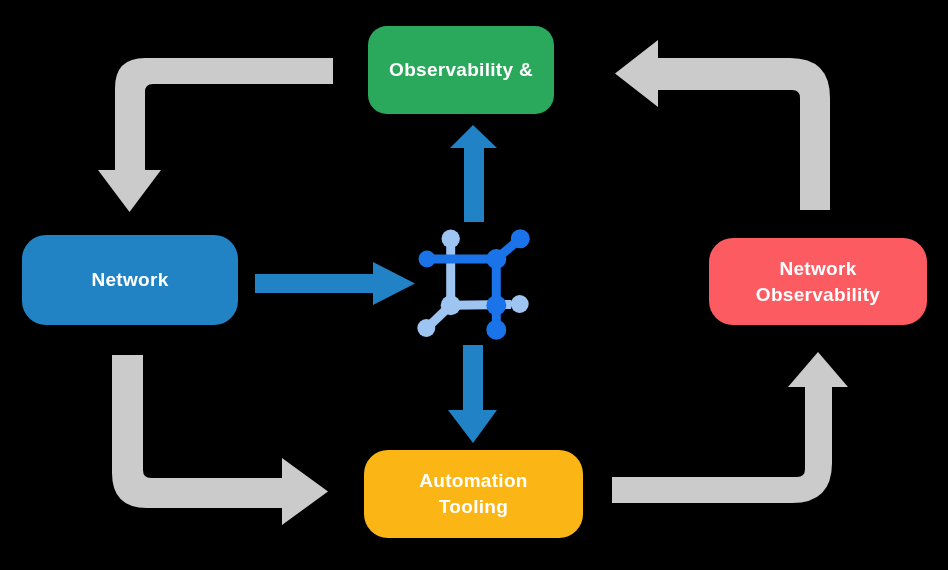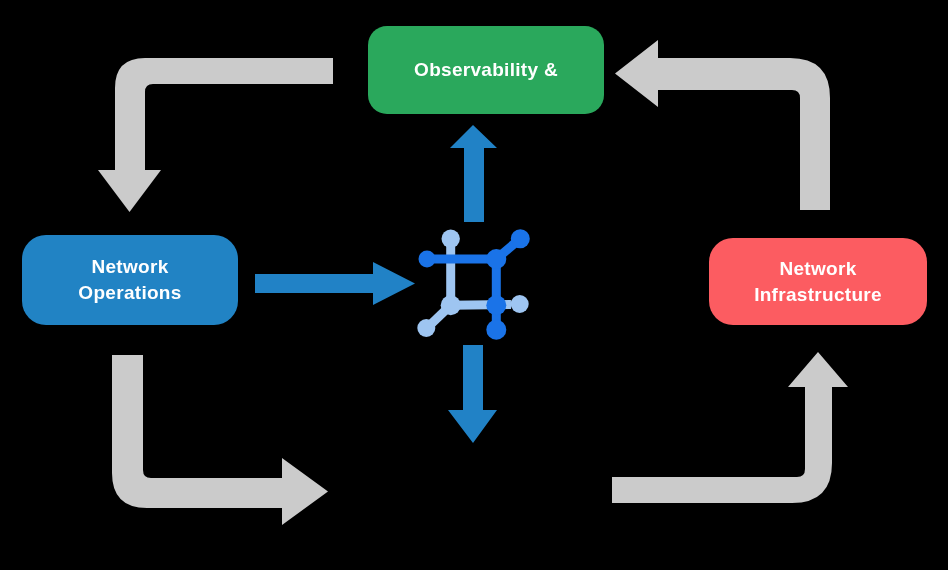--- a/index.html
+++ b/index.html
@@ -9,21 +9,21 @@
     font-family:"Liberation Sans","DejaVu Sans",sans-serif;
   }
   .stage{position:absolute;inset:0;width:948px;height:570px;}
   .arrow-layer{position:absolute;left:0;top:0;}
   .node{
     position:absolute;border-radius:24px;
     display:flex;flex-direction:column;align-items:center;justify-content:center;
     color:#ffffff;font-size:19px;font-weight:700;letter-spacing:.3px;
     text-align:center;line-height:26px;
   }
-  .node-observability{left:368px;top:26px;width:236px;height:88px;border-radius:19px;}
+  .node-observability{left:368px;top:26px;width:186px;height:88px;border-radius:19px;}
   .node-operations{left:22px;top:235px;width:216px;height:90px;}
   .node-infrastructure{left:709px;top:238px;width:218px;height:87px;}
   .node-automation{left:364px;top:450px;width:219px;height:88px;}
   .center-icon{position:absolute;left:407px;top:214px;width:132px;height:132px;}
 </style>
 </head>
 <body>
 
 <div class="stage">
 
@@ -66,22 +66,25 @@
       <circle cx="89.3" cy="115.7" r="10"></circle>
     </g>
   </svg>
 
   <div class="node node-observability" style="background-color: rgb(42, 168, 92);">
     <span>Observability &amp;</span>
   </div>
 
   <div class="node node-operations" style="background-color: rgb(33, 131, 196);">
     <span>Network</span>
-    <span>Operations</span>
   </div>
 
   <div class="node node-infrastructure" style="background-color: rgb(252, 92, 97);">
     <span>Network</span>
-    <span>Infrastructure</span>
+    <span>Observability</span>
   </div>
 
+  <div class="node node-automation" style="background-color: rgb(251, 182, 22);">
+    <span>Automation</span>
+    <span>Tooling</span>
+  </div>
 
 </div>
 
 </body></html>

